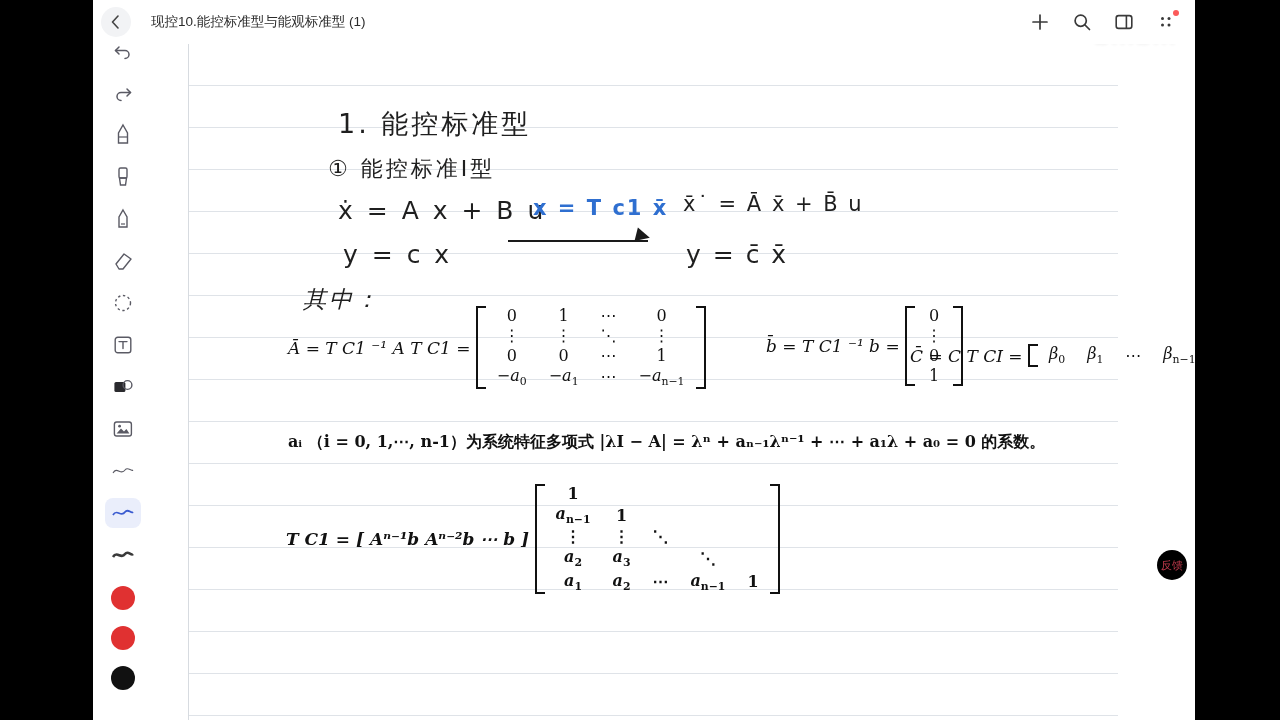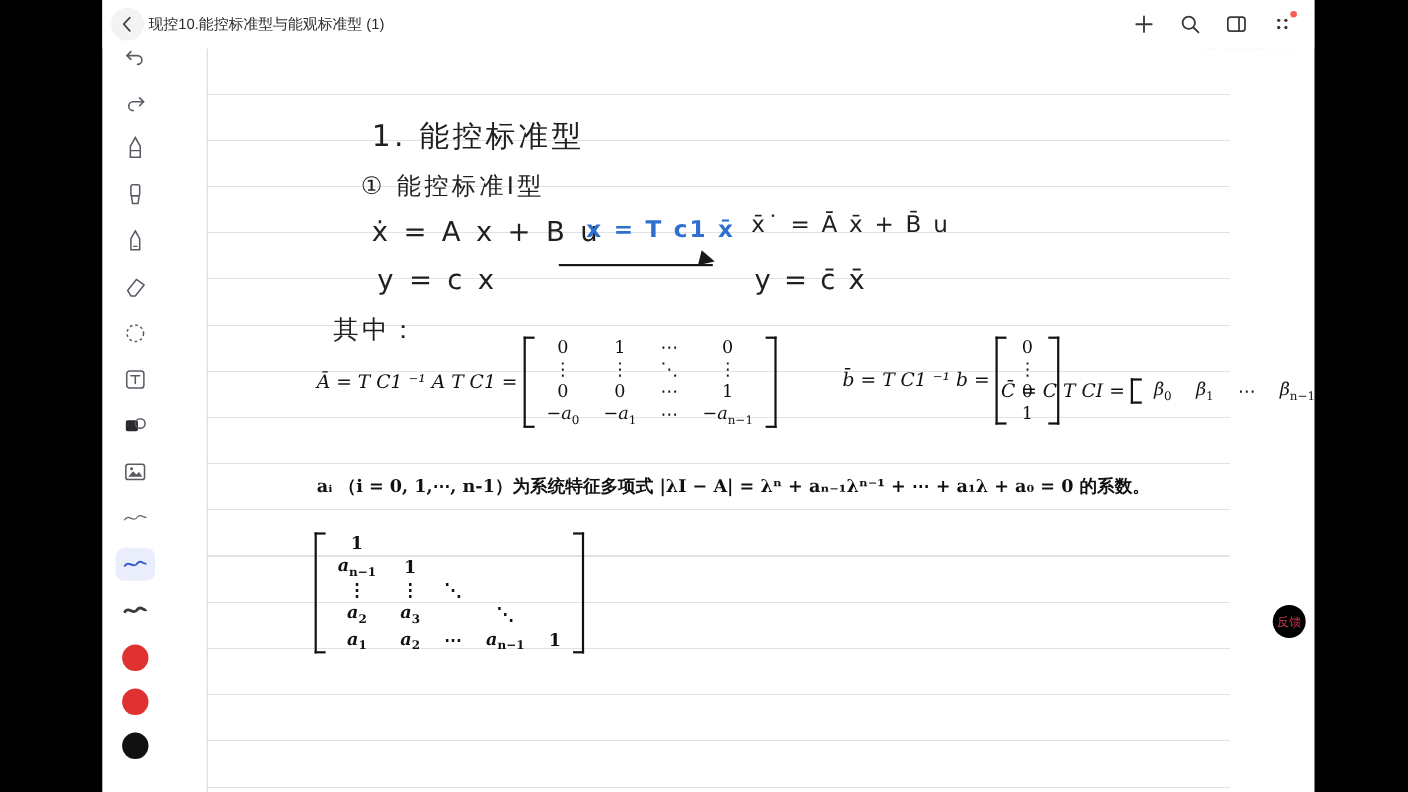--- a/index.html
+++ b/index.html
@@ -45,21 +45,21 @@
     width: 30px; height: 30px;
     border-radius: 50%;
     background: #f2f3f5;
     display: flex;
     align-items: center;
     justify-content: center;
     color: #444;
     font-size: 15px;
   }
   .doc-title {
-    margin-left: 4px;
+    margin-left: 20px;
     font-size: 13.5px;
     color: #2b2b2b;
     white-space: nowrap;
   }
   .topbar-right {
     margin-left: auto;
     display: flex;
     align-items: center;
     gap: 20px;
     padding-right: 18px;
@@ -225,21 +225,21 @@
   }
   .arrow-head {
     position: absolute;
     left: 448px; top: 185px;
     width: 0; height: 0;
     border-left: 14px solid #1a1a1a;
     border-top: 7px solid transparent;
     border-bottom: 7px solid transparent;
     transform: rotate(14deg);
   }
-  .h-qz { left: 115px; top: 240px; font-size: 23px; letter-spacing: 3px; }
+  .h-qz { left: 115px; top: 240px; font-size: 23px; letter-spacing: 3px; font-style: italic; }
 
   
   .math {
     position: absolute;
     font-family: "DejaVu Serif", serif;
     color: #111;
     white-space: nowrap;
   }
   .mblockA { left: 100px; top: 262px; font-size: 17px; }
   .mblockB { left: 578px; top: 262px; font-size: 17px; }
@@ -406,20 +406,21 @@
             </tr>
           </tbody>
             </table>
 
         </span>
       </div>
 
       <div class="math mline" style="font-weight:bold;">aᵢ （i = 0, 1,⋯, n-1）为系统特征多项式 |λI − A| = λⁿ + aₙ₋₁λⁿ⁻¹ + ⋯ + a₁λ + a₀ = 0 的系数。</div>
 
       <div class="math mTC">
+        <span class="lead" style="font-weight:bold;">T C1 = [ Aⁿ⁻¹b    Aⁿ⁻²b    ⋯    b ]</span>
         <span class="wrap-mat">
           <span class="brk brk-l"></span>
           <table class="mat" style="font-weight:bold;">
             <tbody>
                 <tr>
                   <td>1</td>
                   <td></td>
                   <td></td>
                   <td></td>
                   <td></td>

